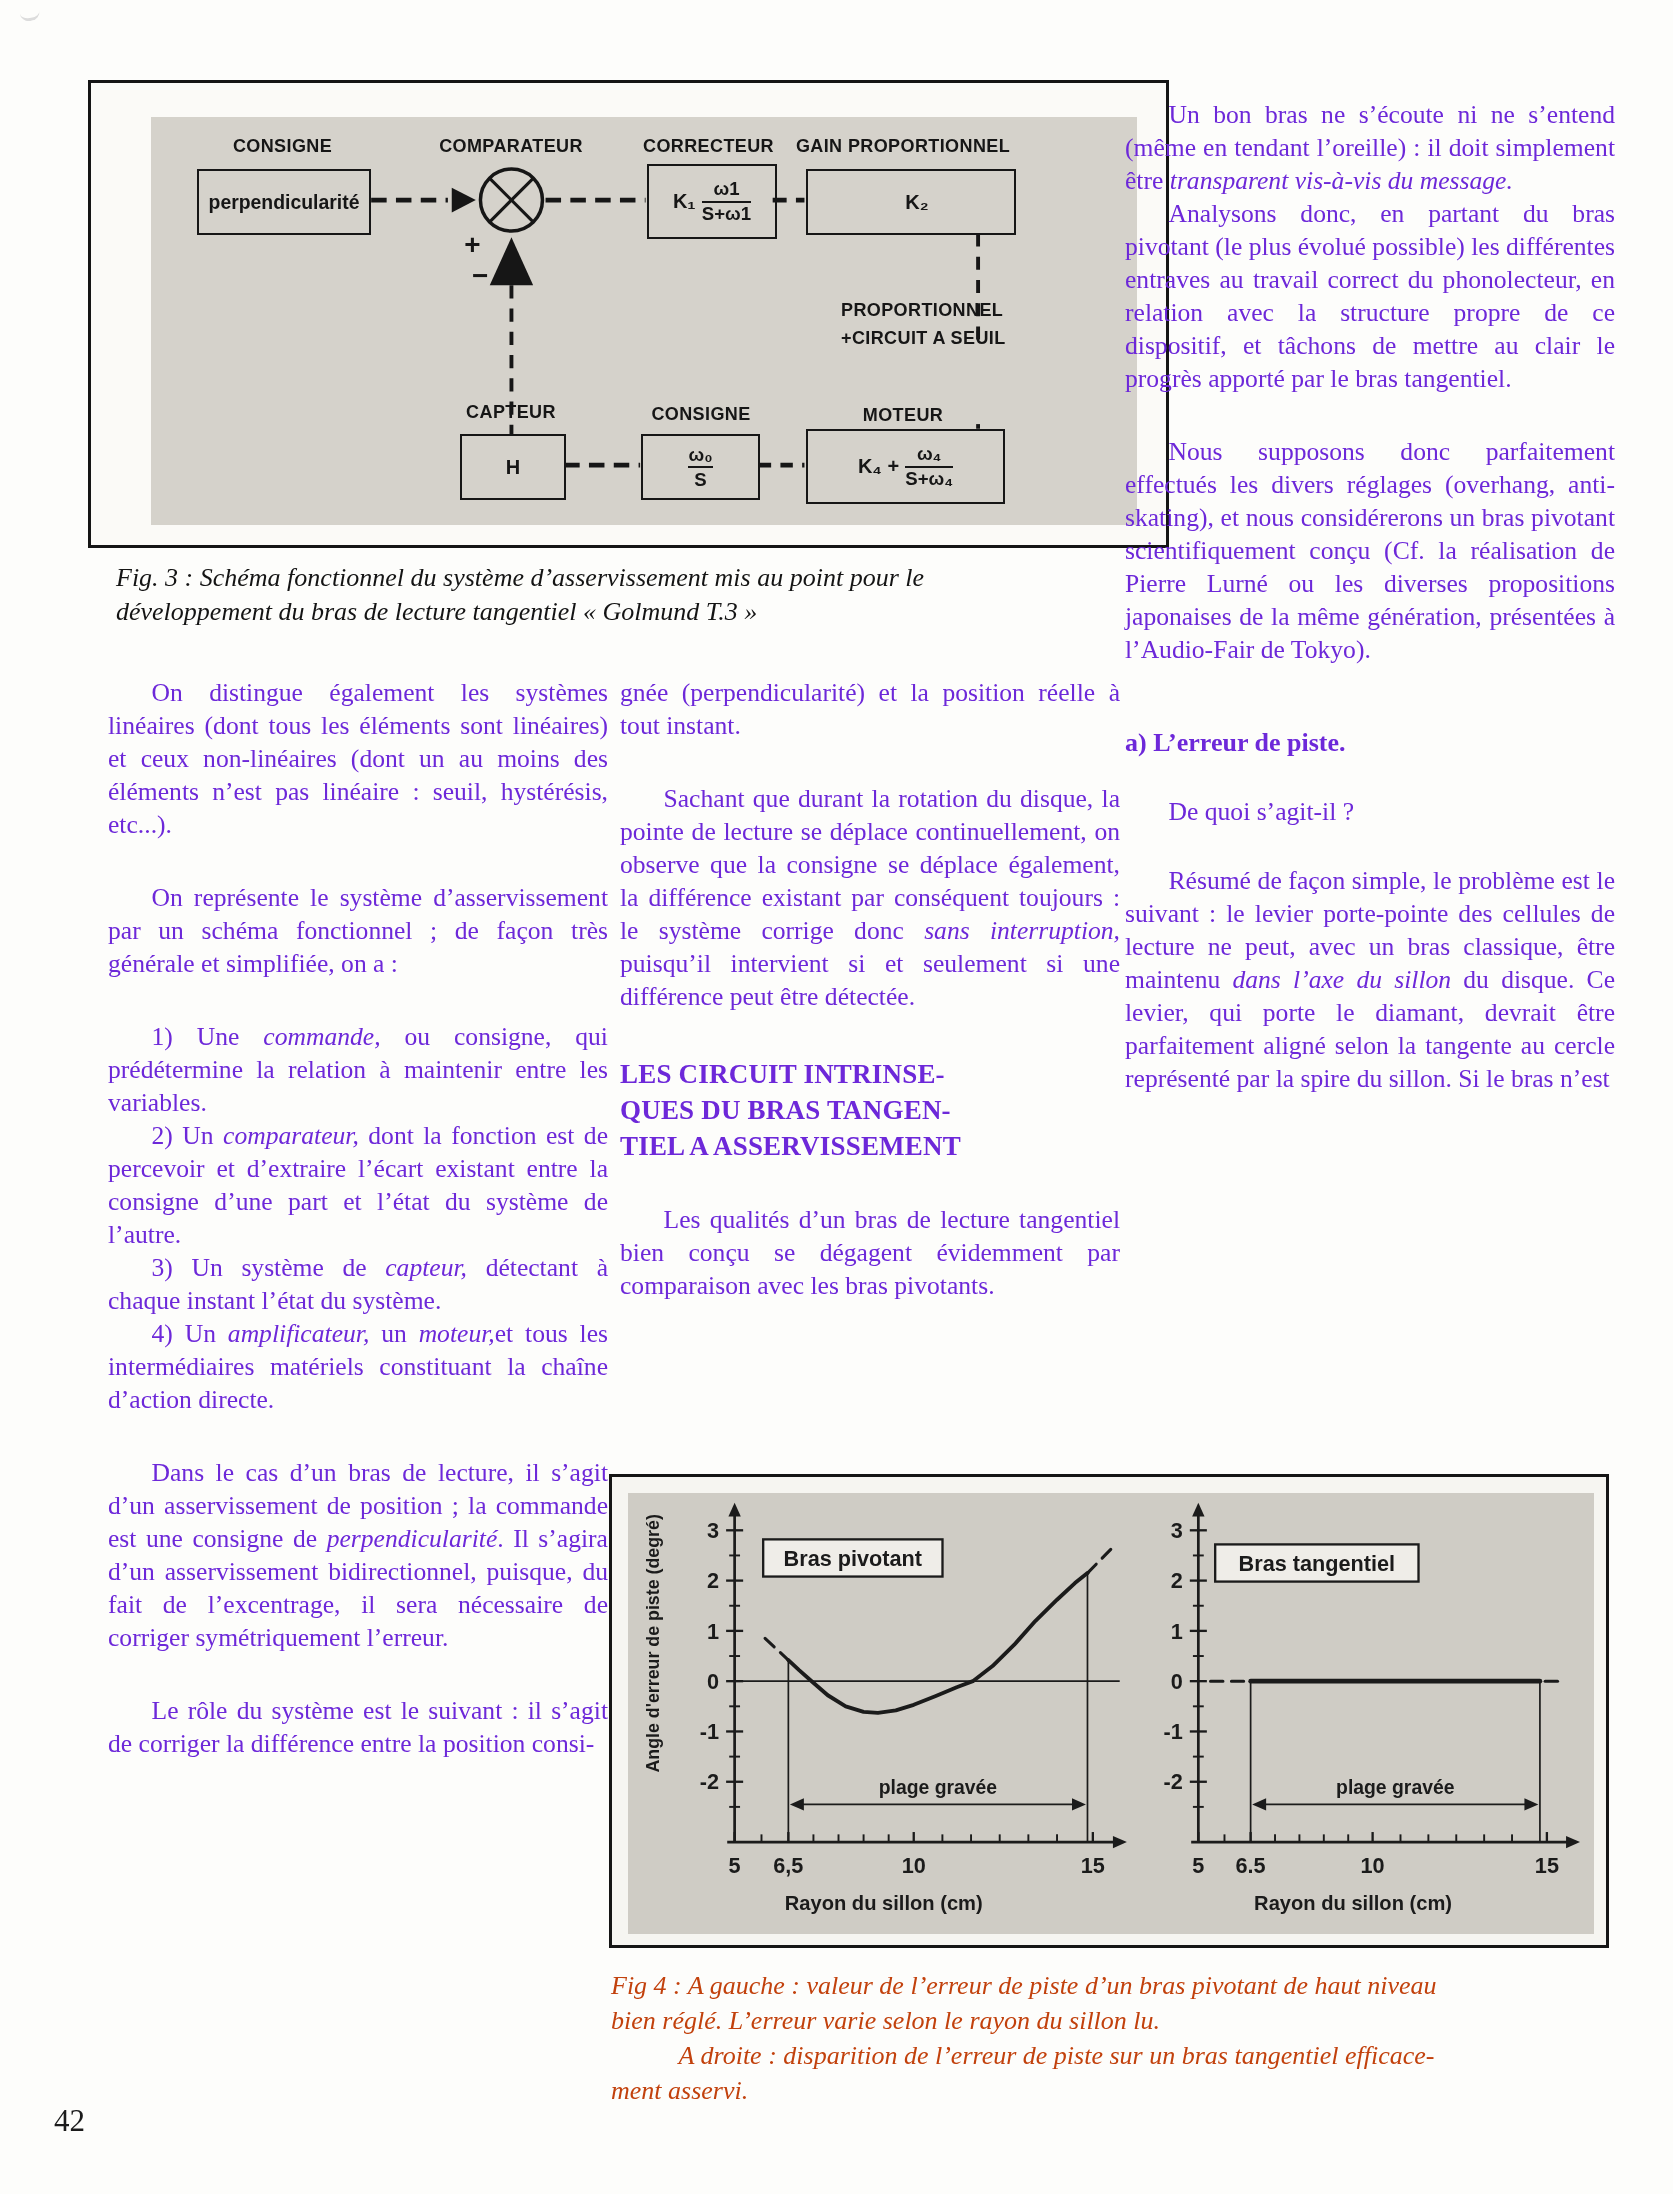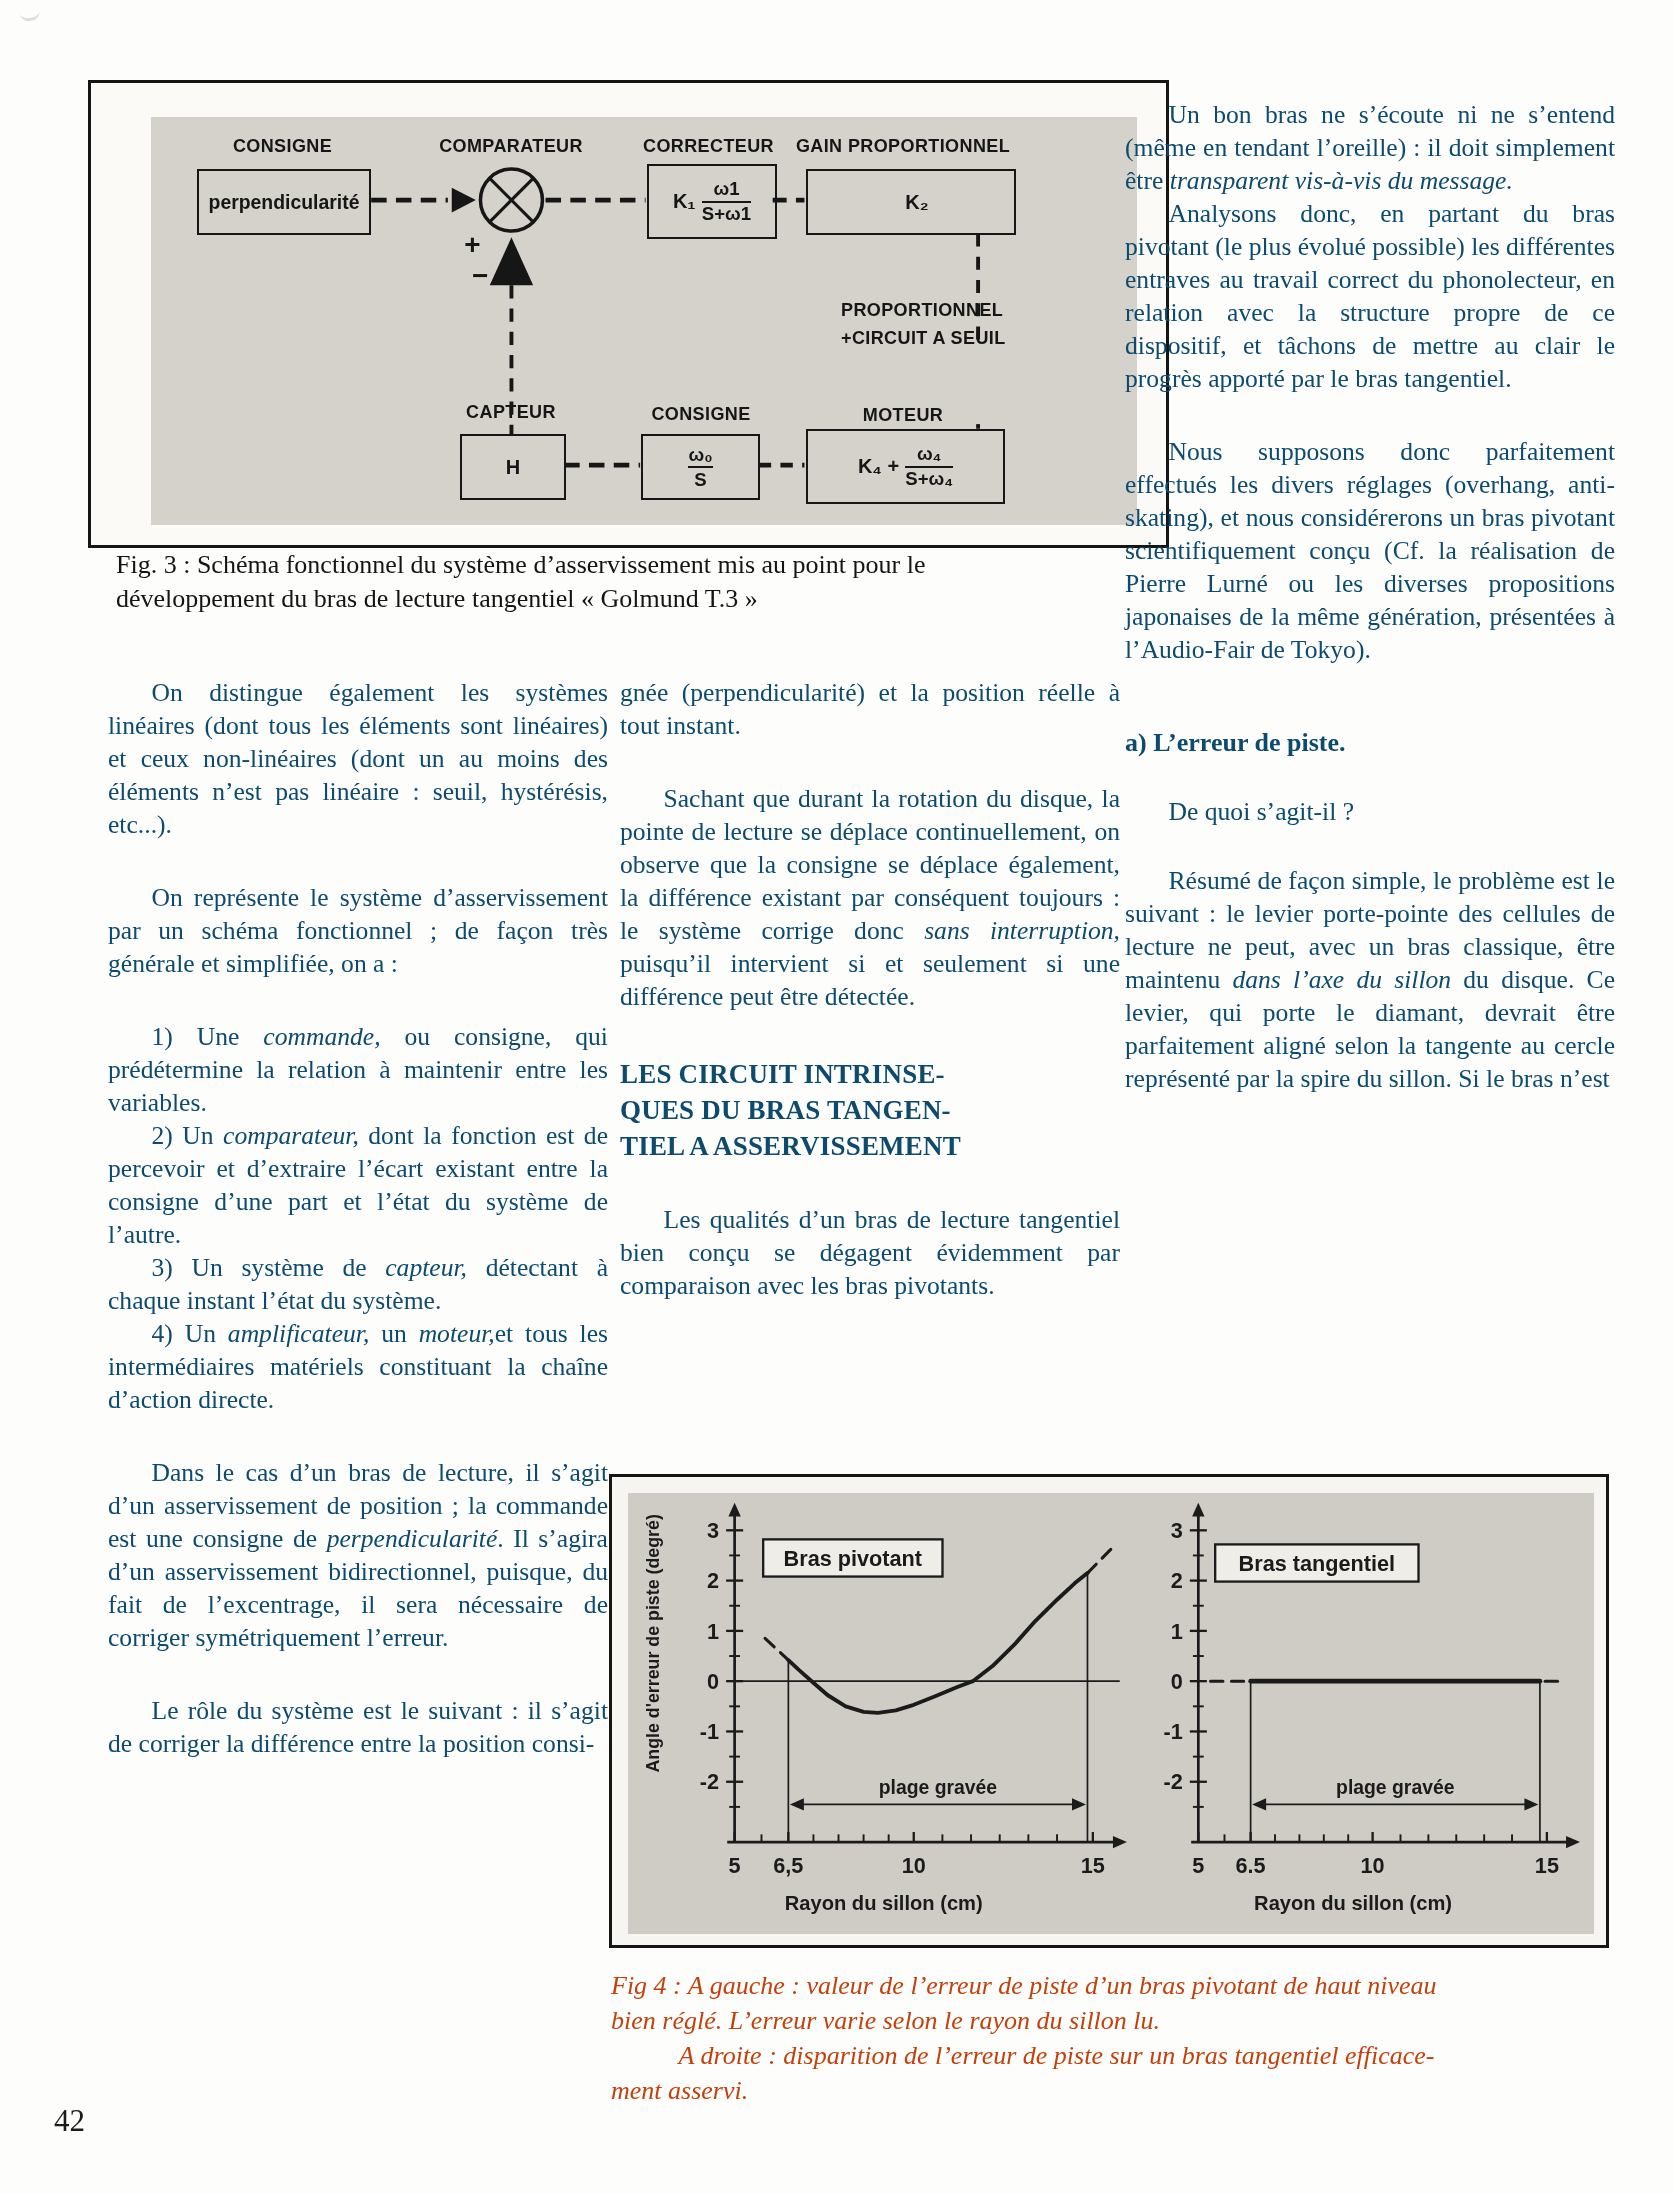--- a/index.html
+++ b/index.html
@@ -12,24 +12,24 @@
   .fig3-frame{position:absolute;left:88px;top:80px;width:1075px;height:462px;border:3.1px solid #151515;background:#fbfaf7;}
   .fig3-panel{position:absolute;left:60px;top:34px;width:986px;height:408px;background:#d5d2cb;}
   .fig3-panel svg{position:absolute;left:0;top:0;width:100%;height:100%;}
   .dlabel{position:absolute;font-family:"Liberation Sans",sans-serif;font-weight:bold;
           font-size:18px;letter-spacing:0.4px;color:#161616;text-align:center;}
   .dlabel.la{text-align:left;}
   .dbox{position:absolute;border:2.3px solid #161616;display:flex;align-items:center;justify-content:center;
         font-family:"Liberation Sans",sans-serif;font-weight:bold;font-size:20px;color:#161616;gap:6.2px;}
   .frac{display:inline-flex;flex-direction:column;align-items:center;line-height:1.05;font-size:18.6px;}
   .frac .bar{width:100%;border-top:2.3px solid #161616;margin:1.5px 0;}
-  .fig3-caption{position:absolute;left:116px;top:548px;width:1034px;margin:0;
-                font-size:26px;line-height:34px;white-space:pre-line;color:#141414;}
-  
-  .col{position:absolute;font-size:25.6px;line-height:33px;text-align:justify;color:#0c4a6e;}
+  .fig3-caption{position:absolute;left:116px;top:561px;width:1034px;margin:0;
+                font-style:italic;font-size:26px;line-height:34px;white-space:pre-line;color:#141414;}
+  
+  .col{position:absolute;font-size:25.6px;line-height:33px;text-align:justify;color:#6d28d9;}
   .col p{margin:0;}
   .ind{text-indent:1.7em;}
   .g1{margin-top:40px !important;}
   .g2{margin-top:60px !important;}
   .g3{margin-top:36px !important;}
   .col-left{left:108px;top:676px;width:500px;}
   .col-mid{left:620px;top:676px;width:500px;}
   .col-right{left:1125px;top:98px;width:490px;}
   .mid-heading{font-weight:bold;font-size:27px;line-height:36px;white-space:pre-line;
                letter-spacing:0.2px;text-align:left;margin-top:43px !important;margin-bottom:39px !important;}

